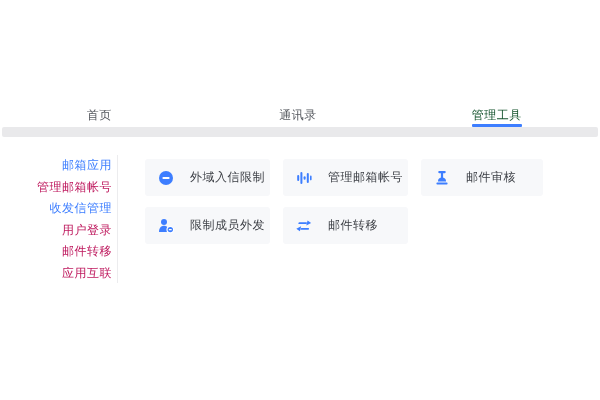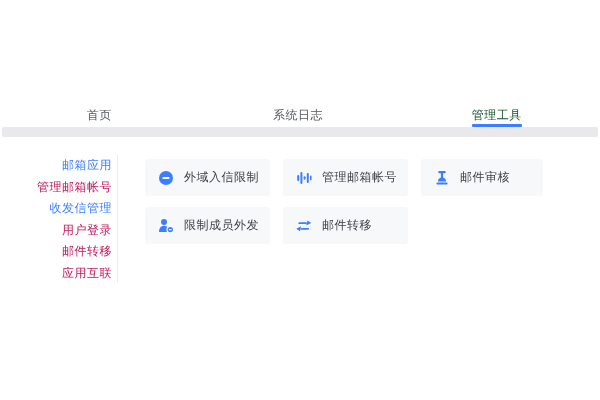--- a/index.html
+++ b/index.html
@@ -55,34 +55,34 @@
   .card {
     background: #f7f8fa; border-radius: 3px;
     display: flex; align-items: center;
     padding-left: 13px; cursor: pointer;
   }
   .card .icon {
     width: 16px; height: 16px; flex: 0 0 16px;
     display: flex; align-items: center; justify-content: center;
   }
   .card .label {
-    margin-left: 10px; font-size: 12px; color: #3c3f45; letter-spacing: 0.5px;
+    margin-left: 16px; font-size: 12px; color: #3c3f45; letter-spacing: 0.5px;
     white-space: nowrap;
   }
 </style>
 </head>
 <body>
 
 <div class="nav">
   <div class="nav-tab">
     <span>首页</span>
 
   </div>
   <div class="nav-tab">
-    <span>系统日志</span>
+    <span>通讯录</span>
 
   </div>
   <div class="nav-tab active">
     <span>管理工具</span>
     <span class="underline"></span>
   </div>
 </div>
 
 <div class="strip"></div>
 

